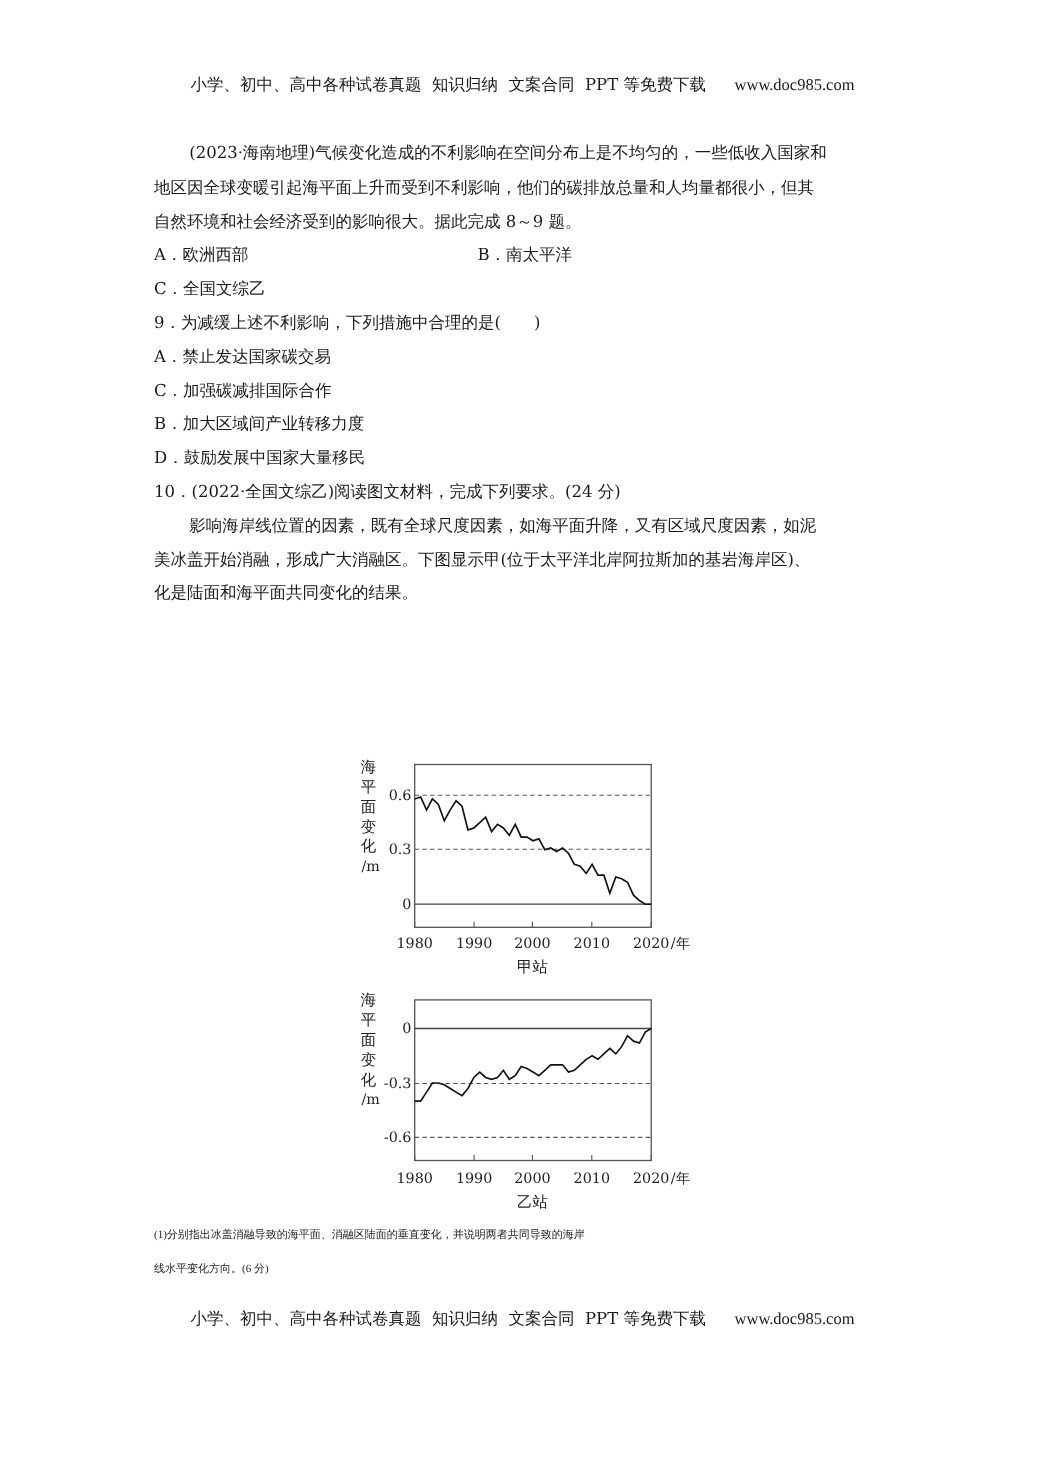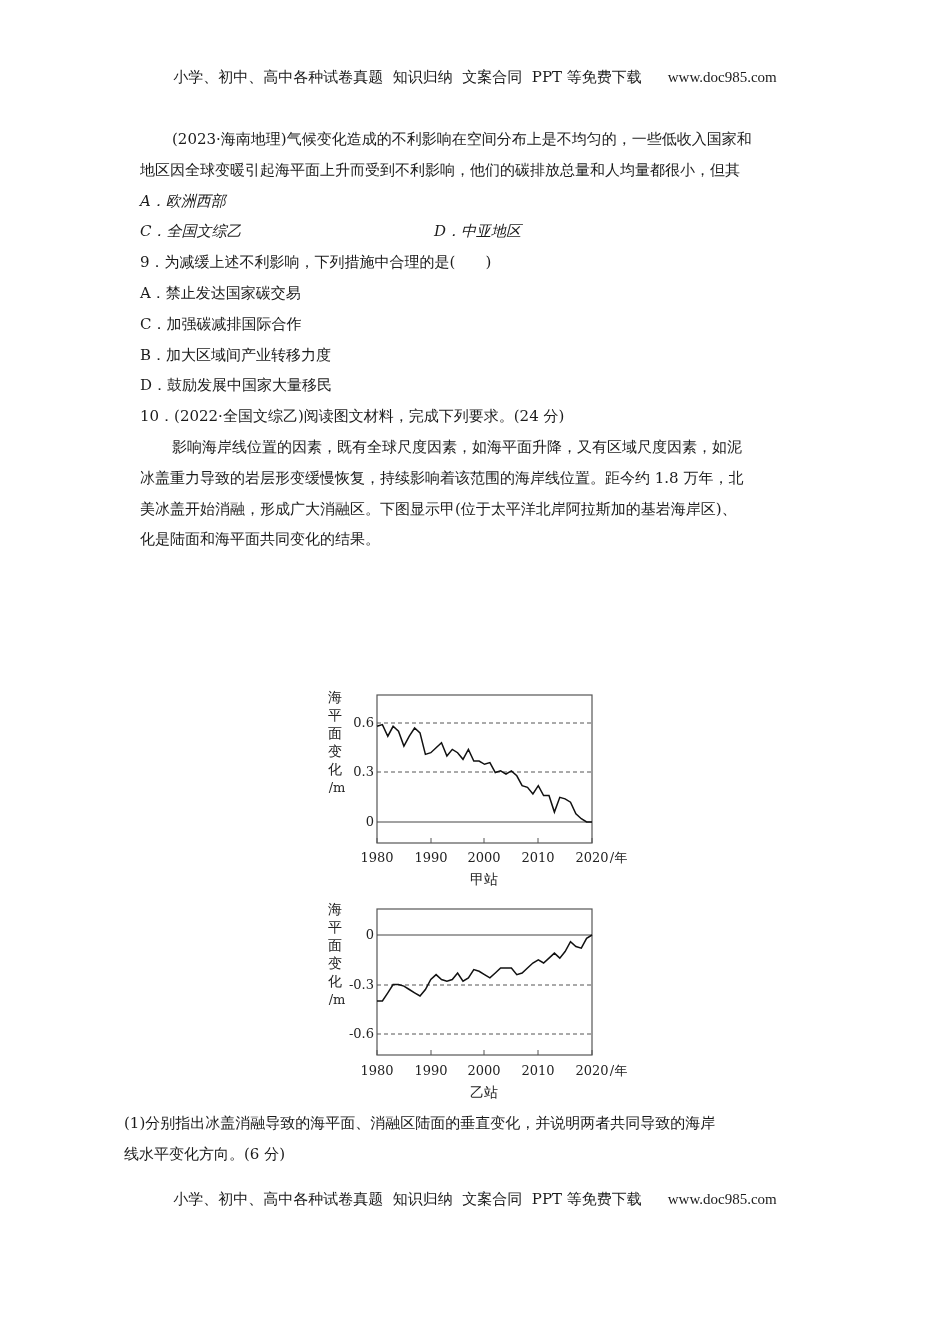--- a/index.html
+++ b/index.html
@@ -14,59 +14,59 @@
   }
   .hdr { top: 68px; }
   .ftr { top: 1190px; }
   .hdr .url, .ftr .url { font-family: "Liberation Serif", serif; margin-left: 26px; }
   .content {
     position: absolute; left: 140px; top: 124px; width: 672px;
     font-size: 15px;
   }
   .line { height: 30.8px; line-height: 30.8px; white-space: nowrap; }
   .indent { padding-left: 32px; }
-  .opts2 { display: flex; font-style: italic; }
+  .opts2 { display: flex; }
   .opts2 > span { width: 294px; display: inline-block; }
   .charts { position: absolute; left: 0; top: 0; width: 950px; }
   svg text { font-family: "DejaVu Serif", "Liberation Serif", serif; }
-  .q1 { position: absolute; left: 124px; top: 1108px; width: 672px; font-size: 15px; line-height: 30.8px; }
+  .q1 { position: absolute; left: 140px; top: 1108px; width: 672px; font-size: 10px; line-height: 30.8px; font-family: Liberation Serif, serif; }
 </style>
 </head>
 <body>
 
 <div class="hdr"><span>小学、初中、高中各种试卷真题  知识归纳  文案合同  PPT 等免费下载</span><span class="url">www.doc985.com</span></div>
 
 <div class="content">
   <div>
     <div class="line indent">(2023·海南地理)气候变化造成的不利影响在空间分布上是不均匀的，一些低收入国家和</div>
     <div class="line">地区因全球变暖引起海平面上升而受到不利影响，他们的碳排放总量和人均量都很小，但其</div>
+    <div class="line">自然环境和社会经济受到的影响很大。据此完成 8～9 题。</div>
   </div>
 
   <div>
     <div class="line opts2">
       <span>A．欧洲西部</span>
+      <span>B．南太平洋</span>
     </div>
     <div class="line opts2">
       <span>C．全国文综乙</span>
-      <span>D．中亚地区</span>
     </div>
   </div>
 
   <div>
     <div class="line">9．为减缓上述不利影响，下列措施中合理的是(　　)</div>
     <div class="line">A．禁止发达国家碳交易</div>
     <div class="line">C．加强碳减排国际合作</div>
     <div class="line">B．加大区域间产业转移力度</div>
     <div class="line">D．鼓励发展中国家大量移民</div>
   </div>
 
   <div>
     <div class="line">10．(2022·全国文综乙)阅读图文材料，完成下列要求。(24 分)</div>
     <div class="line indent">影响海岸线位置的因素，既有全球尺度因素，如海平面升降，又有区域尺度因素，如泥</div>
-    <div class="line">冰盖重力导致的岩层形变缓慢恢复，持续影响着该范围的海岸线位置。距今约 1.8 万年，北</div>
     <div class="line">美冰盖开始消融，形成广大消融区。下图显示甲(位于太平洋北岸阿拉斯加的基岩海岸区)、</div>
     <div class="line">化是陆面和海平面共同变化的结果。</div>
   </div>
 </div>
 
 <svg class="charts" width="950" height="1344" viewBox="0 0 950 1344" style="position:absolute;left:0;top:0;pointer-events:none;">
 
   <g>
     <g font-size="14" fill="#222" text-anchor="middle">
       <text x="335" y="702">海</text>

